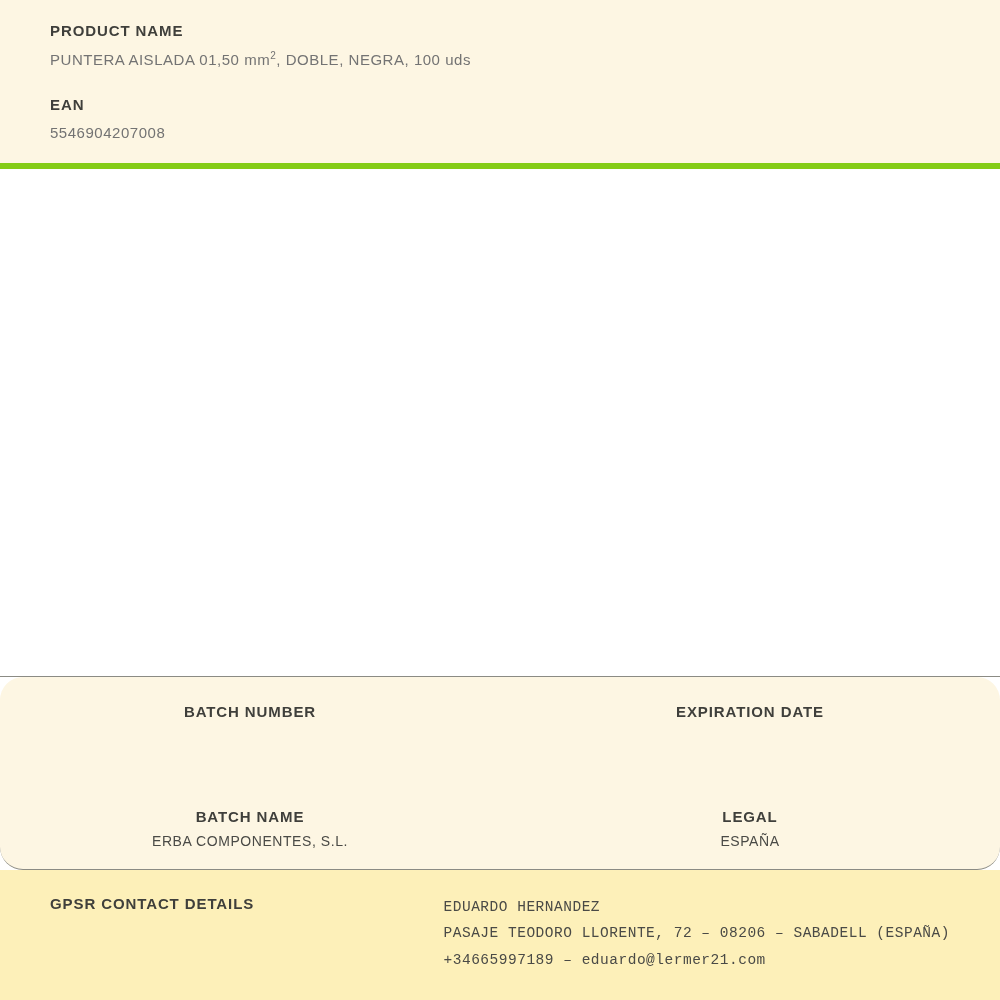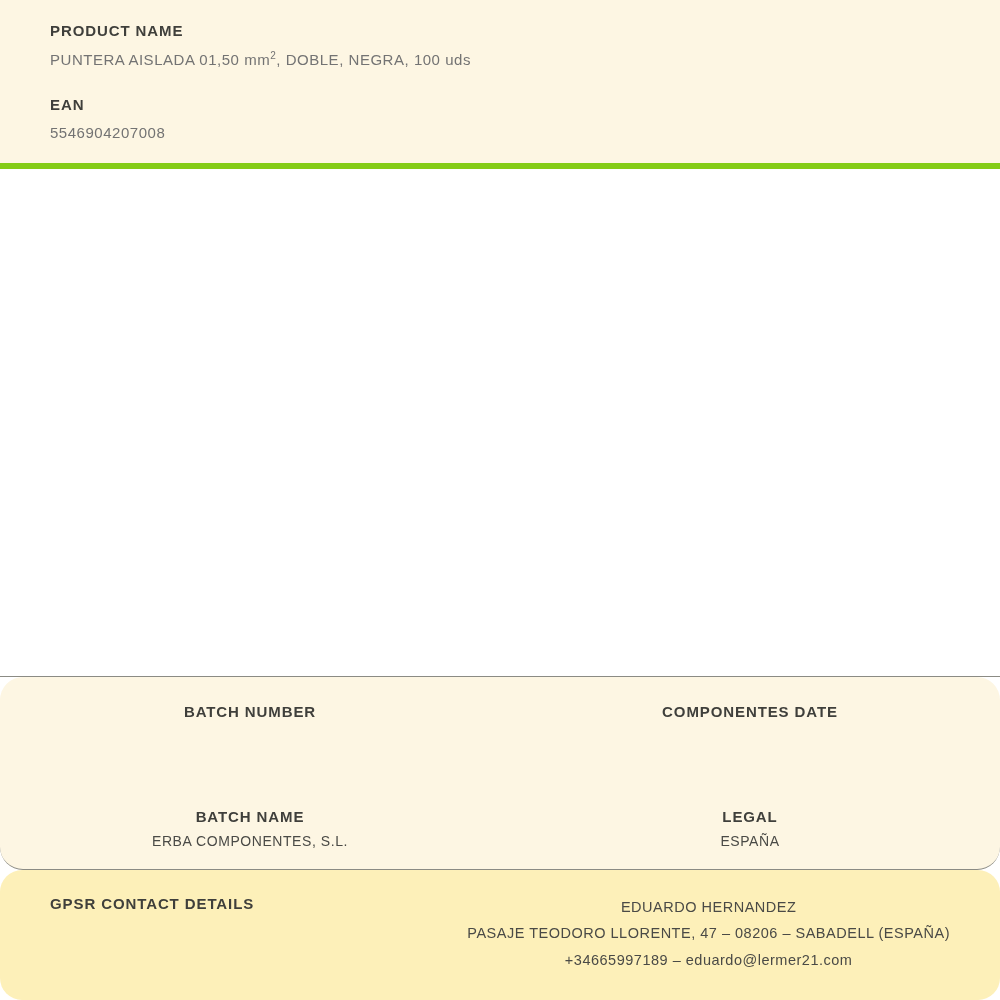--- a/index.html
+++ b/index.html
@@ -100,36 +100,36 @@
   }
 
   
   .gpsr {
     background: #fdf0b9;
     box-sizing: border-box;
     padding: 24px 50px 26px 50px;
     display: flex;
     justify-content: space-between;
     align-items: flex-start;
-    border-radius: 22px;
   }
   .gpsr-title {
     font-size: 15px;
     font-weight: bold;
     letter-spacing: 0.06em;
     color: #3f3f3b;
     white-space: nowrap;
     padding-top: 1px;
   }
   .gpsr-contact {
-    text-align: center;
+    text-align: left;
     font-size: 14.5px;
     letter-spacing: 0.035em;
     line-height: 1.85;
     color: #4a4a46;
+    font-family: Liberation Mono, monospace;
   }
 </style>
 </head>
 <body>
 
 <div class="sheet">
 
   <div class="top-block">
 
     <div class="field">
@@ -147,21 +147,21 @@
   <div class="blank-area"></div>
 
   <div class="info-grid">
 
     <div class="info-row first">
       <div class="info-cell">
         <div class="info-label">BATCH NUMBER</div>
         <div class="info-value"></div>
       </div>
       <div class="info-cell">
-        <div class="info-label">COMPONENTES DATE</div>
+        <div class="info-label">EXPIRATION DATE</div>
         <div class="info-value"></div>
       </div>
     </div>
 
     <div class="info-row">
       <div class="info-cell">
         <div class="info-label">BATCH NAME</div>
         <div class="info-value">ERBA COMPONENTES, S.L.</div>
       </div>
       <div class="info-cell">
@@ -169,18 +169,18 @@
         <div class="info-value">ESPAÑA</div>
       </div>
     </div>
 
   </div>
 
   <div class="gpsr">
     <div class="gpsr-title">GPSR CONTACT DETAILS</div>
     <div class="gpsr-contact">
       <div>EDUARDO HERNANDEZ</div>
-      <div>PASAJE TEODORO LLORENTE, 47 – 08206 – SABADELL (ESPAÑA)</div>
+      <div>PASAJE TEODORO LLORENTE, 72 – 08206 – SABADELL (ESPAÑA)</div>
       <div>+34665997189 – eduardo@lermer21.com</div>
     </div>
   </div>
 
 </div>
 
 </body></html>

